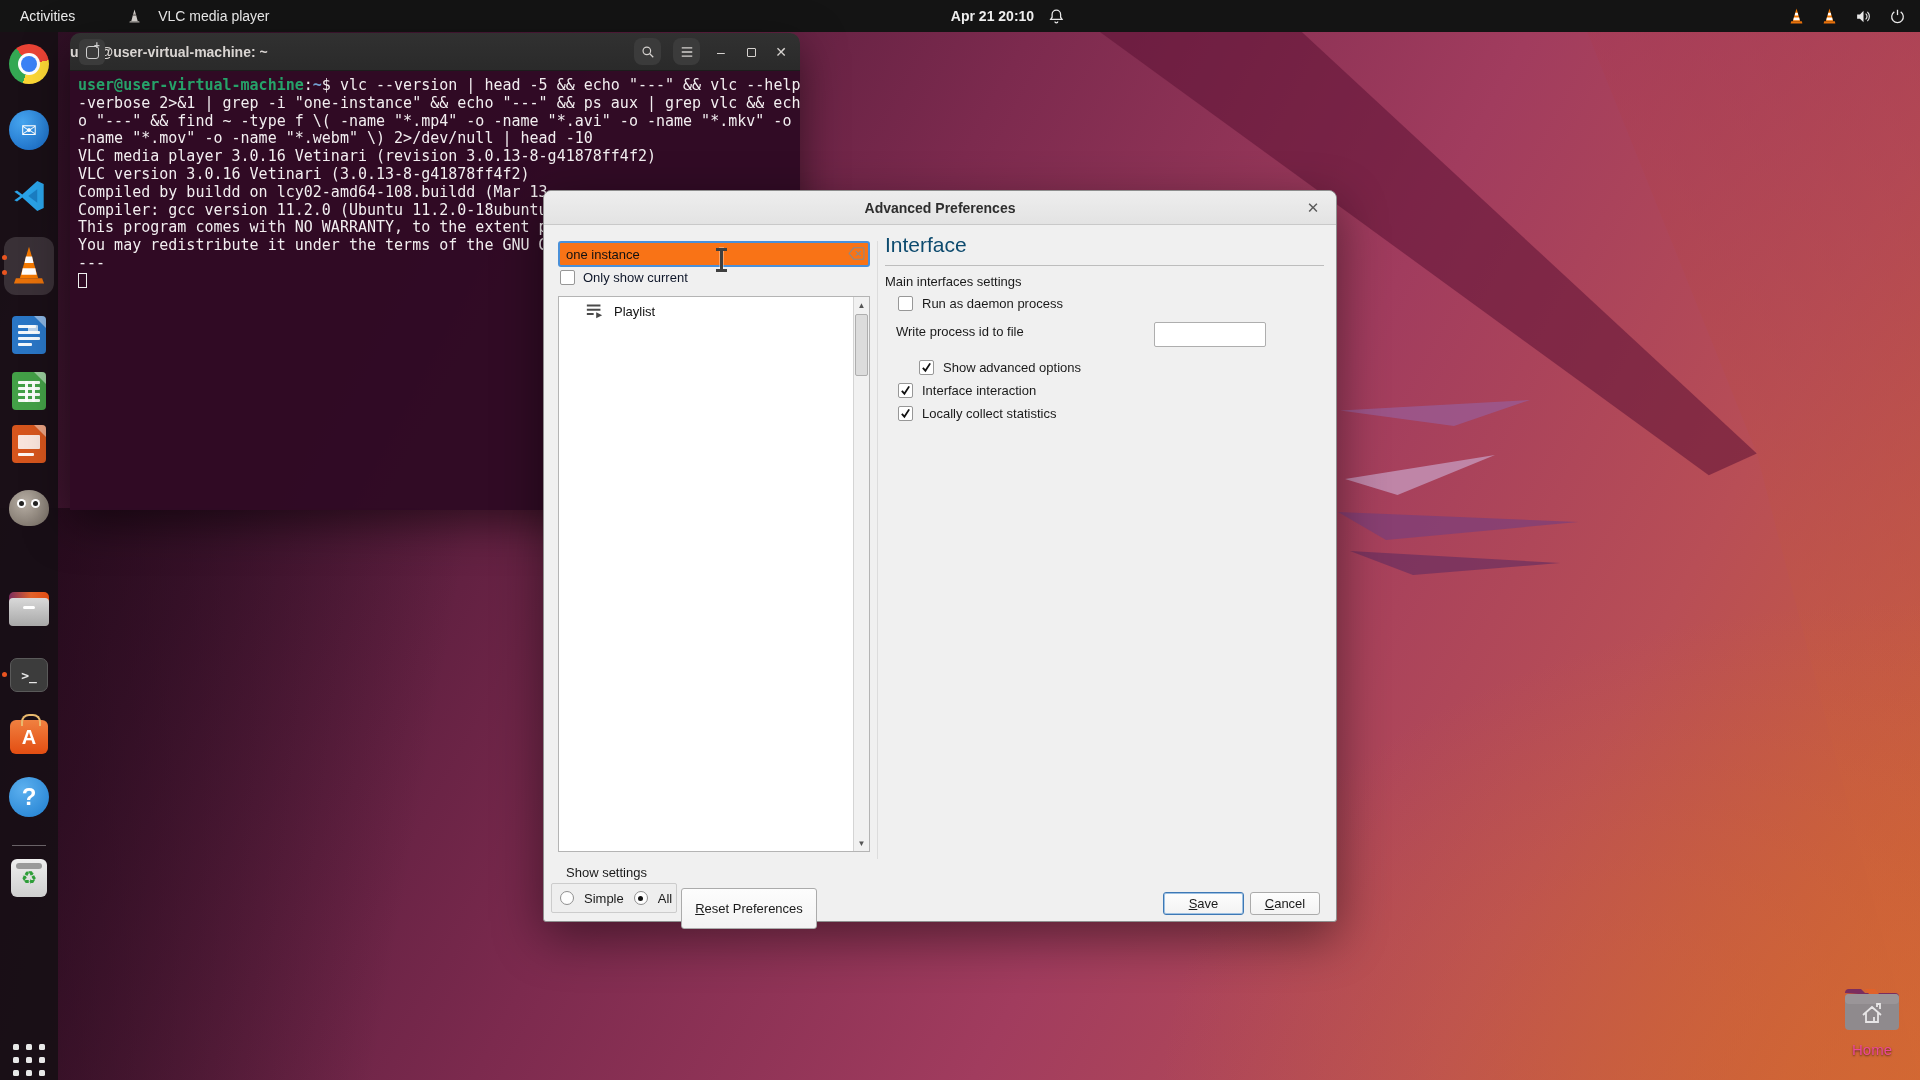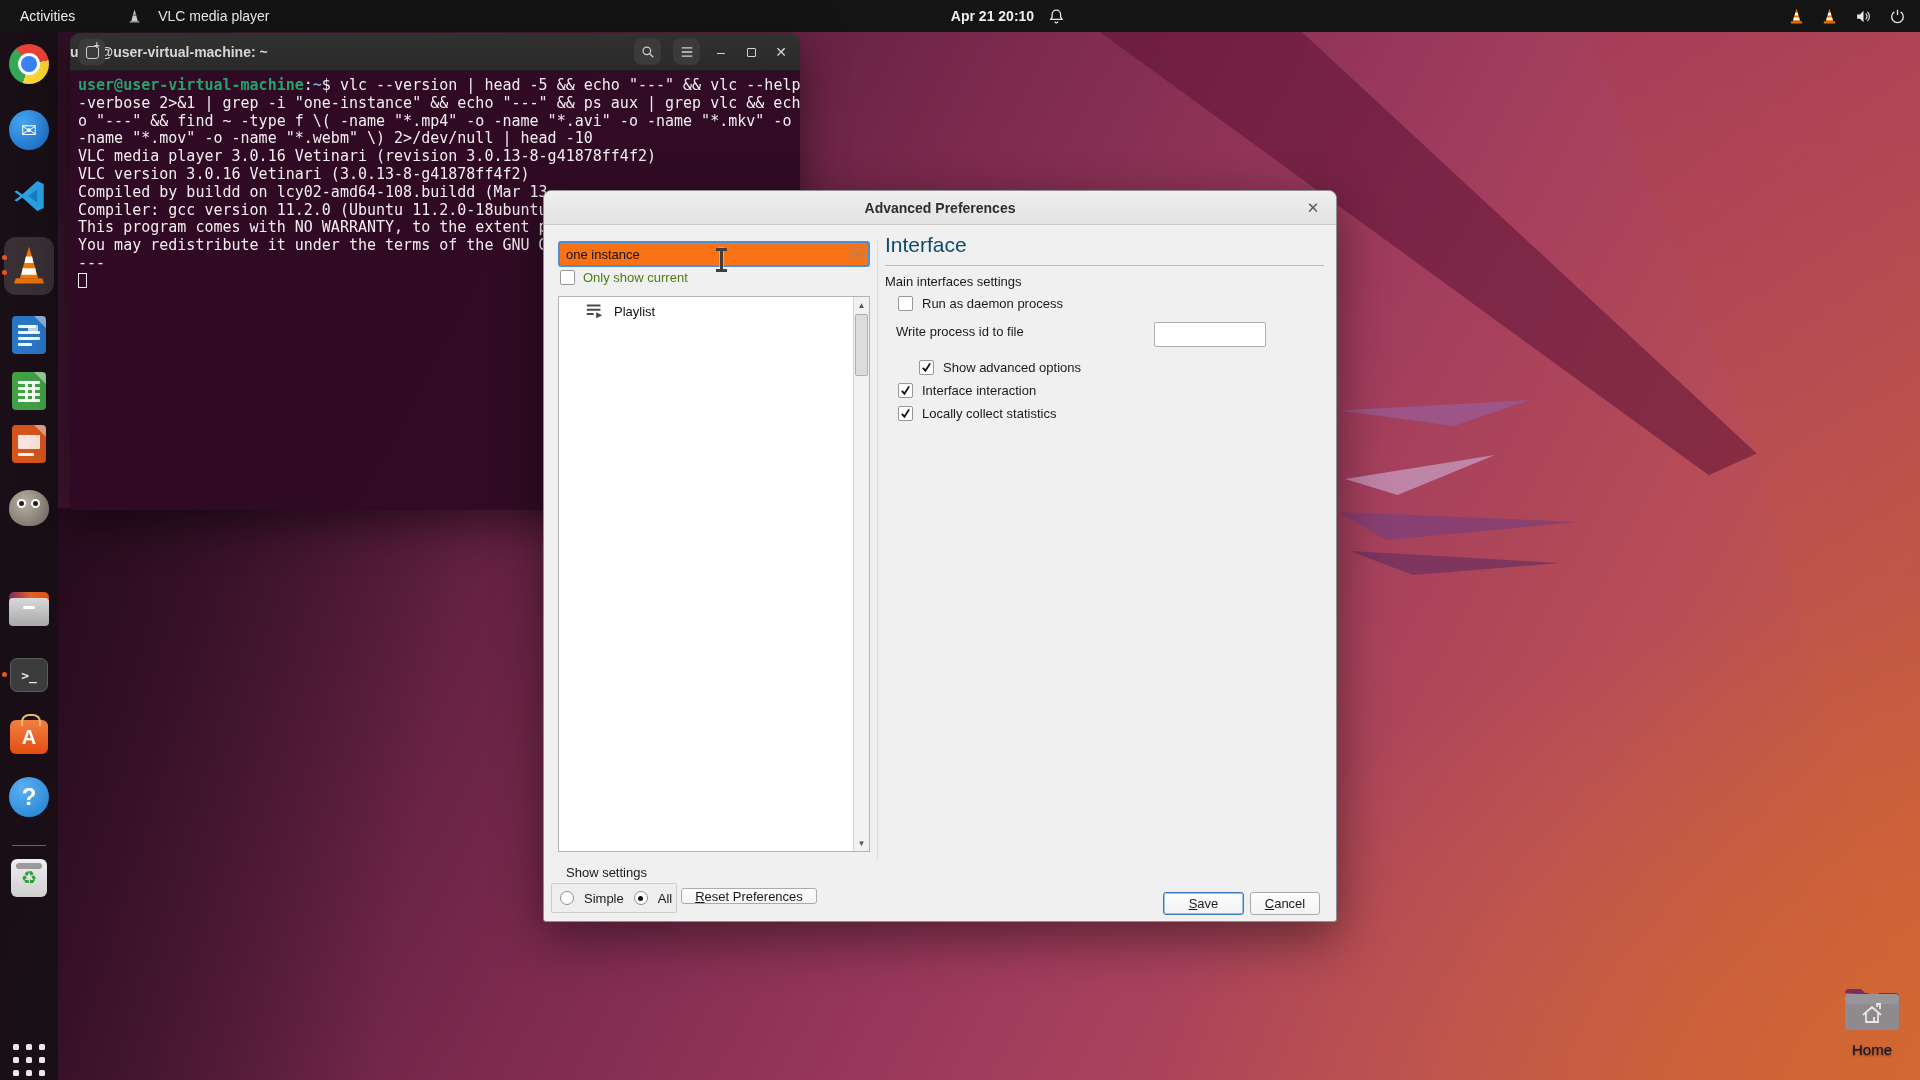--- a/index.html
+++ b/index.html
@@ -91,21 +91,21 @@
     border:1px solid #8f8f8f; border-radius:8px 8px 3px 3px; box-shadow:0 16px 50px rgba(0,0,0,.45); }
   .dlg-head { height:34px; background:linear-gradient(180deg,#eeeeee,#e3e3e3); border-bottom:1px solid #c9c9c9;
     border-radius:8px 8px 0 0; position:relative; display:flex; align-items:center; justify-content:center; }
   .dlg-title { font-size:14px; font-weight:700; color:#2e2e2e; }
   .dlg-close { position:absolute; right:10px; top:4px; width:26px; height:26px; display:flex; align-items:center;
     justify-content:center; color:#5a5a5a; font-size:15px; border-radius:4px; }
   .search-wrap { position:absolute; left:14px; top:50px; width:312px; height:26px; }
   .search-input { width:100%; height:100%; border:2px solid #4a90d9; border-radius:3px; padding:0 24px 0 6px;
     font-size:13px; font-family:"Liberation Sans",sans-serif; color:#111; background:#f97316; outline:none; }
   .clear-ic { position:absolute; right:5px; top:5px; }
-  .row-oshc { position:absolute; left:16px; top:79px; display:flex; align-items:center; gap:8px; font-size:13px; color:#4d7c0f; }
+  .row-oshc { position:absolute; left:16px; top:79px; display:flex; align-items:center; gap:8px; font-size:13px; color:#0f172a; }
   .cb { width:15px; height:15px; background:#fff; border:1px solid #979797; border-radius:2px;
     display:inline-flex; align-items:center; justify-content:center; flex:0 0 auto; }
   .tree { position:absolute; left:14px; top:105px; width:312px; height:556px; background:#fff; border:1px solid #b4b4b4; }
   .tree-row { position:absolute; left:26px; top:6px; display:flex; align-items:center; gap:10px; font-size:13px; color:#111; }
   .sbar { position:absolute; right:0; top:0; bottom:0; width:16px; background:#f1f1f1; border-left:1px solid #d4d4d4; }
   .sbtn { position:absolute; left:0; width:15px; height:16px; color:#555; font-size:8px; display:flex; align-items:center; justify-content:center; }
   .sthumb { position:absolute; left:1px; top:17px; width:13px; height:62px; background:#dcdcdc; border:1px solid #aeaeae; border-radius:2px; }
   .splitter { position:absolute; left:333px; top:50px; bottom:62px; width:1px; background:#dcdcdc; }
 
   .panel-h1 { position:absolute; left:341px; top:42px; font-size:21px; color:#0c4a6e; }
@@ -115,28 +115,28 @@
   .pid-input { position:absolute; left:610px; top:131px; width:112px; height:25px; background:#fff;
     border:1px solid #aeaeae; border-radius:2px; font-size:13px; padding:0 4px; outline:none; }
   .footer-label { position:absolute; left:22px; top:674px; font-size:13px; color:#1a1a1a; }
   .radio-box { position:absolute; left:7px; top:692px; width:126px; height:30px; border:1px solid #cccccc;
     border-radius:2px; background:#eeeeee; display:flex; align-items:center; gap:10px; padding:0 8px; font-size:13px; color:#1a1a1a; }
   .radio { width:14px; height:14px; border-radius:50%; border:1px solid #8f8f8f; background:#fdfdfd; position:relative; flex:0 0 auto; }
   .radio.sel::after { content:""; position:absolute; left:3.5px; top:3.5px; width:5px; height:5px; border-radius:50%; background:#111; }
   .btn { position:absolute; background:linear-gradient(180deg,#fdfdfd,#f3f3f3); border:1px solid #ababab;
     border-radius:3px; font-size:13px; color:#1a1a1a; display:flex; align-items:center; justify-content:center;
     font-family:"Liberation Sans",sans-serif; }
-  .btn-reset { left:137px; top:697px; width:136px; height:16px; }
+  .btn-reset { left:137px; top:697px; width:136px; height:41px; }
   .btn-save { left:619px; top:701px; width:81px; height:23px; border:1px solid #3d78b5; box-shadow:0 0 0 1px #9cc0e2 inset;justify-content:center; }
   .btn-cancel { left:706px; top:701px; width:70px; height:23px;justify-content:center; }
   .akey { text-decoration:underline; }
 
   
   .home { position:absolute; left:1832px; top:985px; width:80px; text-align:center; }
-  .home-label { margin-top:4px; color:#0f172a; font-size:15px; text-shadow:0 1px 2px rgba(0,0,0,.6); }
+  .home-label { margin-top:4px; color:#ec4899; font-size:15px; text-shadow:0 1px 2px rgba(0,0,0,.6); }
 
   
   .ibeam { position:absolute; left:720px; top:248px; width:3px; height:24px; background:#3f3f3f;
     box-shadow:0 0 0 1px rgba(255,255,255,.35); }
   .ibeam::before, .ibeam::after { content:""; position:absolute; left:-4px; width:11px; height:3px; background:#3f3f3f; }
   .ibeam::before { top:0; } .ibeam::after { bottom:0; }
 </style>
 </head>
 <body>
 

